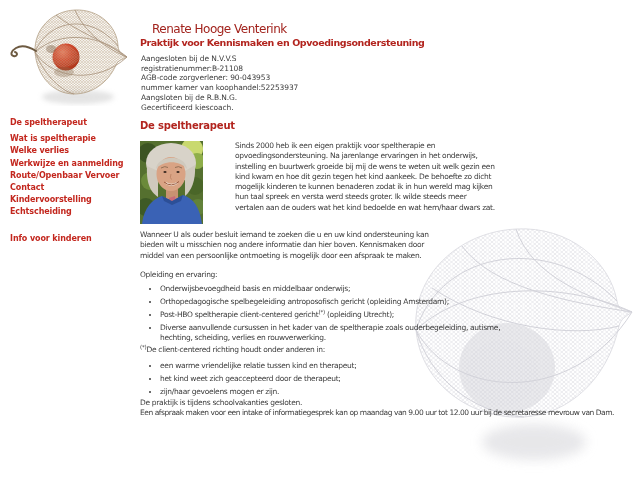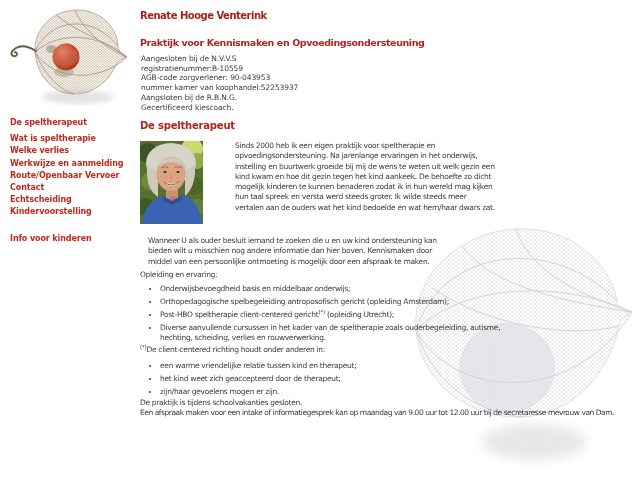--- a/index.html
+++ b/index.html
@@ -18,32 +18,32 @@
   .physalis-photo{position:absolute;left:4px;top:2px;width:126px;height:104px;}
   .watermark{position:absolute;left:402px;top:218px;width:238px;height:255px;z-index:0;}
   .portrait{position:absolute;left:140px;top:141px;width:63px;height:83px;z-index:2;}
   
   .sidebar{position:absolute;left:10px;top:117px;width:126px;z-index:2;}
   .nav{display:block;color:var(--link);font-weight:bold;font-size:8px;
        letter-spacing:-0.1px;line-height:12.2px;text-decoration:none;cursor:pointer;}
   .nav.first{margin-bottom:4px;}
   .nav-gap{height:14px;}
   
-  .h1{position:absolute;left:140px;top:10px;margin:0;font-size:10px;font-weight:bold;
+  .h1{position:absolute;left:140px;top:10px;margin:12px;font-size:12px;font-weight:normal;
       letter-spacing:-0.5px;color:var(--accent-dark);z-index:2;}
   .h2{position:absolute;left:140px;top:37px;margin:0;font-size:9.5px;font-weight:bold;
       letter-spacing:-0.4px;color:var(--accent);z-index:2;}
   .creds{position:absolute;left:141px;top:54px;font-size:7.5px;letter-spacing:-0.1px;
          line-height:9.7px;color:var(--text);z-index:2;}
   .h3{position:absolute;left:140px;top:120px;margin:0;font-size:10px;font-weight:bold;
       letter-spacing:-0.2px;color:var(--accent);z-index:2;}
   
   .bodytxt{font-size:7.5px;letter-spacing:-0.3px;line-height:10.3px;color:var(--text);margin:0;z-index:2;}
   .intro{position:absolute;left:207px;top:141px;width:262px;margin-left:28px;}
-  .para2{position:absolute;left:140px;top:236px;width:292px;margin-left:8px;}
+  .para2{position:absolute;left:140px;top:230px;width:292px;}
   .list-title{position:absolute;left:140px;top:270px;text-align:center;}
   ul.b{position:absolute;margin:0;padding:0 0 0 20px;}
   ul.b li{margin:0 0 2.6px 0;}
   .ul1{left:140px;top:284px;width:372px;}
   .ul2{left:140px;top:361px;width:372px;}
   .ul2 li{margin-bottom:1.6px;}
   .footnote{position:absolute;left:140px;top:345px;width:400px;}
   .closing1{position:absolute;left:140px;top:398px;width:480px;}
   .closing2{position:absolute;left:140px;top:408px;white-space:nowrap;letter-spacing:-0.45px;}
   sup{font-size:5.5px;line-height:0;vertical-align:3px;letter-spacing:-0.2px;}
@@ -112,31 +112,31 @@
     </svg>
   </div>
 
   <nav class="sidebar">
     <a class="nav first">De speltherapeut</a>
     <a class="nav">Wat is speltherapie</a>
     <a class="nav">Welke verlies</a>
     <a class="nav">Werkwijze en aanmelding</a>
     <a class="nav">Route/Openbaar Vervoer</a>
     <a class="nav">Contact</a>
+    <a class="nav">Kindervoorstelling</a>
     <a class="nav">Echtscheiding</a>
-    <a class="nav">Kindervoorstelling</a>
     <div class="nav-gap"></div>
     <a class="nav">Info voor kinderen</a>
   </nav>
 
   <h1 class="h1">Renate Hooge Venterink</h1>
   <h2 class="h2">Praktijk voor Kennismaken en Opvoedingsondersteuning</h2>
   <div class="creds">
     <div>Aangesloten bij de N.V.V.S</div>
-    <div>registratienummer:B-10559</div>
+    <div>registratienummer:B-21108</div>
     <div>AGB-code zorgverlener: 90-043953</div>
     <div>nummer kamer van koophandel:52253937</div>
     <div>Aangsloten bij de R.B.N.G.</div>
     <div>Gecertificeerd kiescoach.</div>
   </div>
 
   <h3 class="h3">De speltherapeut</h3>
 
   <div class="portrait">
     <svg width="63" height="83" viewBox="0 0 63 83">

